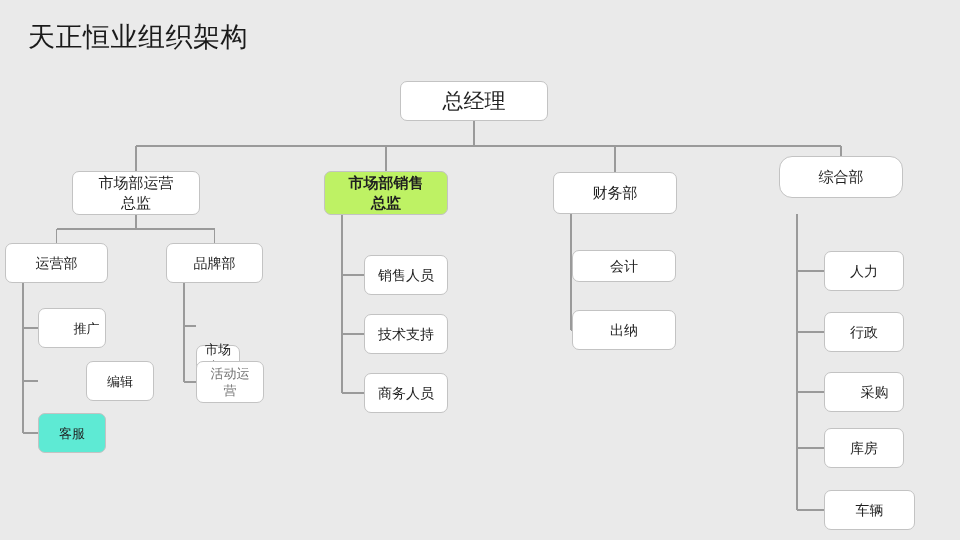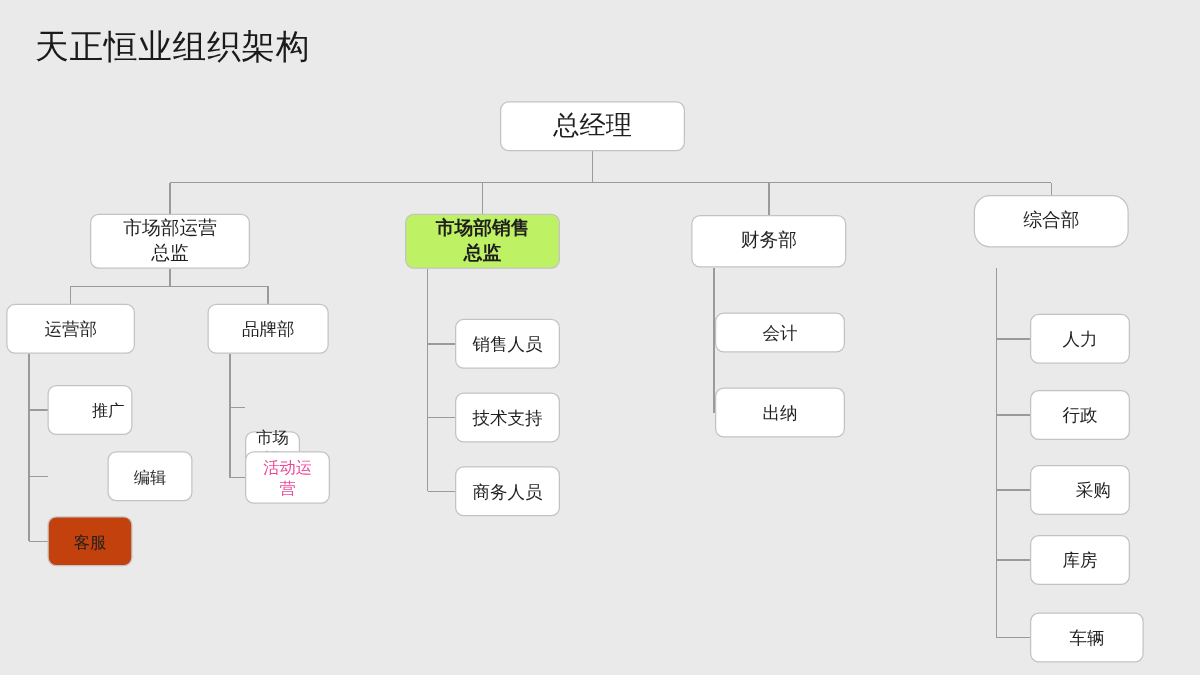--- a/index.html
+++ b/index.html
@@ -124,28 +124,28 @@
       </div>
       <div class="node lvl3" style="left: 166px; top: 243px; width: 97px; height: 40px; background: rgb(255, 255, 255); border-color: rgb(195, 195, 195); color: rgb(31, 31, 31); justify-content: flex-end;">
         <span class="node-label">品牌部</span>
       </div>
       <div class="node lvl4" style="left: 38px; top: 308px; width: 68px; height: 40px; background: rgb(255, 255, 255); border-color: rgb(195, 195, 195); color: rgb(31, 31, 31); padding-left: 29px;">
         <span class="node-label">推广</span>
       </div>
       <div class="node lvl4" style="left: 38px; top: 361px; width: 68px; height: 40px; background: rgb(255, 255, 255); border-color: rgb(195, 195, 195); color: rgb(31, 31, 31); margin-left: 48px;">
         <span class="node-label">编辑</span>
       </div>
-      <div class="node lvl4" style="left: 38px; top: 413px; width: 68px; height: 40px; background: #c2410c; border-color: rgb(195, 195, 195); color: rgb(31, 31, 31);">
+      <div class="node lvl4" style="left: 38px; top: 413px; width: 68px; height: 40px; background: #5eead4; border-color: rgb(195, 195, 195); color: rgb(31, 31, 31);">
         <span class="node-label">客服</span>
       </div>
       <div class="node lvl4" style="left: 196px; top: 305px; width: 44px; height: 42px; background: rgb(255, 255, 255); border-color: rgb(195, 195, 195); color: rgb(31, 31, 31); margin-top: 40px;">
         <span class="node-label">市场运
 营</span>
       </div>
-      <div class="node lvl4" style="left: 196px; top: 361px; width: 68px; height: 42px; background: rgb(255, 255, 255); border-color: rgb(195, 195, 195); color: #ec4899;">
+      <div class="node lvl4" style="left: 196px; top: 361px; width: 68px; height: 42px; background: rgb(255, 255, 255); border-color: rgb(195, 195, 195); color: #737373;">
         <span class="node-label">活动运
 营</span>
       </div>
       <div class="node lvl3" style="left: 364px; top: 255px; width: 84px; height: 40px; background: rgb(255, 255, 255); border-color: rgb(195, 195, 195); color: rgb(31, 31, 31);">
         <span class="node-label">销售人员</span>
       </div>
       <div class="node lvl3" style="left: 364px; top: 314px; width: 84px; height: 40px; background: rgb(255, 255, 255); border-color: rgb(195, 195, 195); color: rgb(31, 31, 31);">
         <span class="node-label">技术支持</span>
       </div>
       <div class="node lvl3" style="left: 364px; top: 373px; width: 84px; height: 40px; background: rgb(255, 255, 255); border-color: rgb(195, 195, 195); color: rgb(31, 31, 31);">

